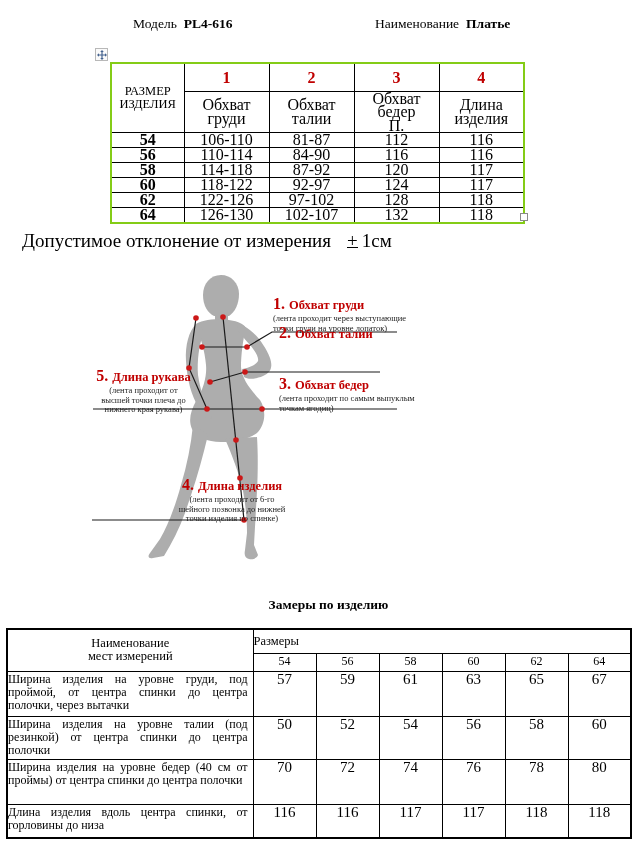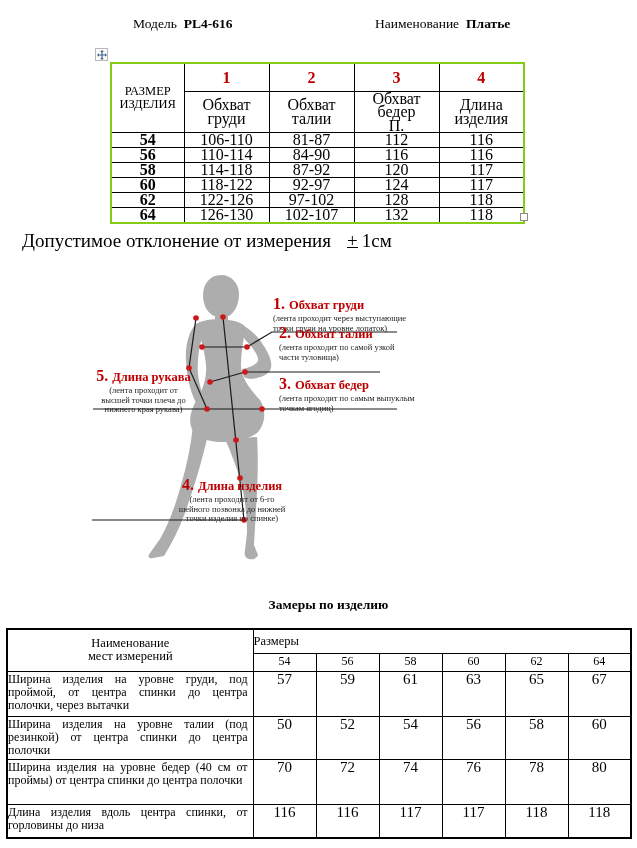--- a/index.html
+++ b/index.html
@@ -209,21 +209,20 @@
     </g>
   </svg>
 </div>
 
 <div class="abs ann ann1">
   <div class="title-line"><span class="num">1.</span> <span class="ttl">Обхват груди</span></div>
   <div class="desc">(лента проходит через выступающие точки груди на уровне лопаток)</div>
 </div>
 <div class="abs ann ann2">
   <div class="title-line"><span class="num">2.</span> <span class="ttl">Обхват талии</span></div>
-  <div class="desc">(лента проходит по самой узкой части туловища)</div>
 </div>
 <div class="abs ann ann3">
   <div class="title-line"><span class="num">3.</span> <span class="ttl">Обхват бедер</span></div>
   <div class="desc">(лента проходит по самым выпуклым точкам ягодиц)</div>
 </div>
 <div class="abs ann ann5">
   <div class="title-line"><span class="num">5.</span> <span class="ttl">Длина рукава</span></div>
   <div class="desc">(лента проходит от высшей точки плеча до нижнего края рукава)</div>
 </div>
 <div class="abs ann ann4">

